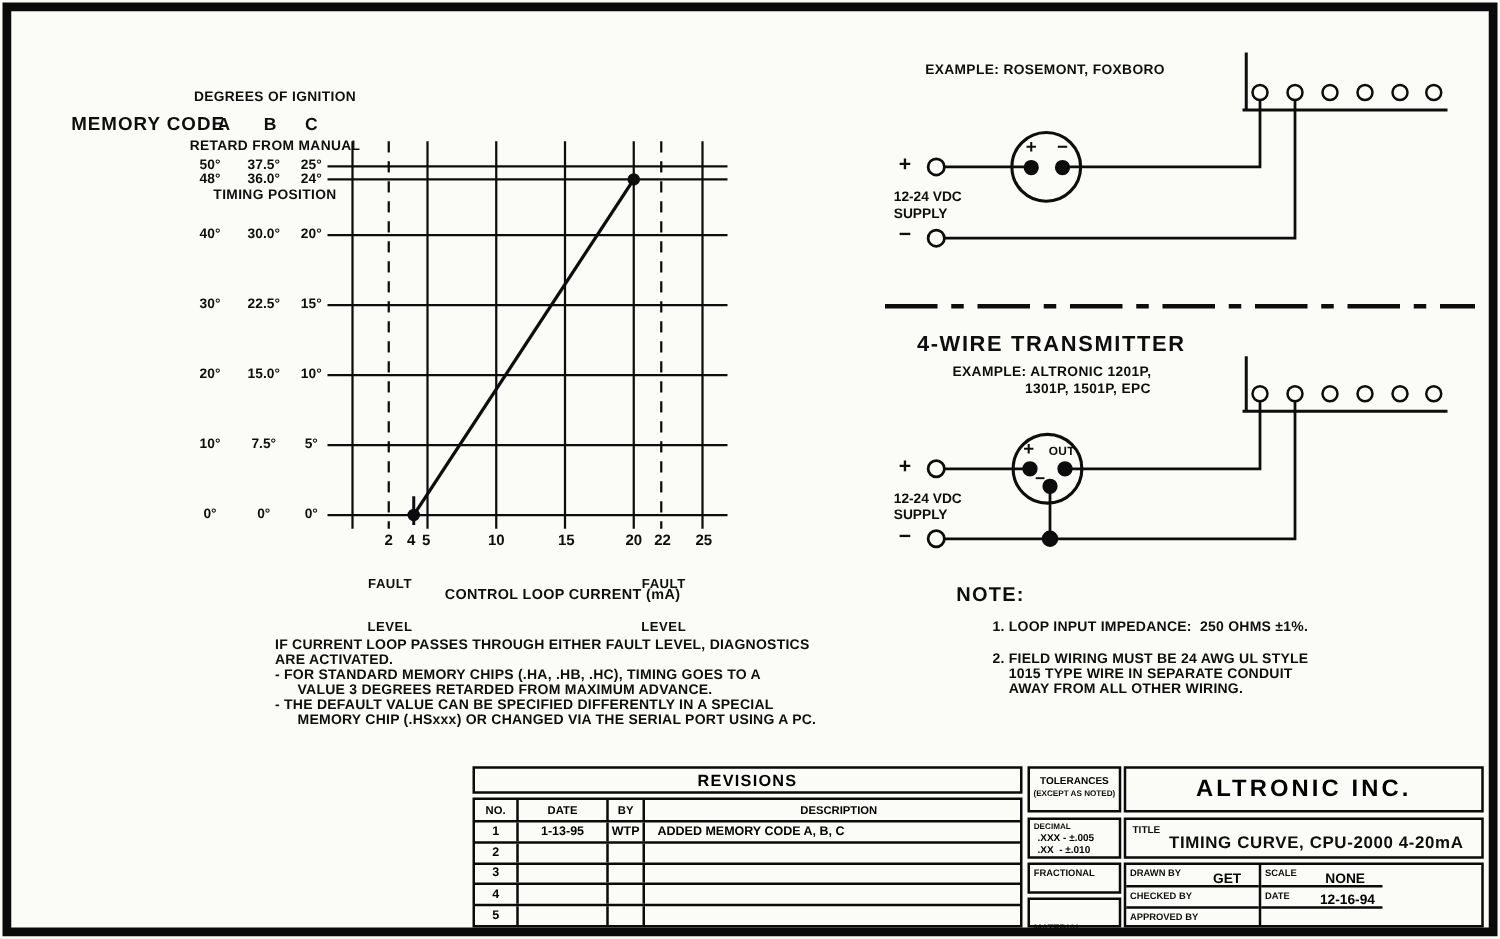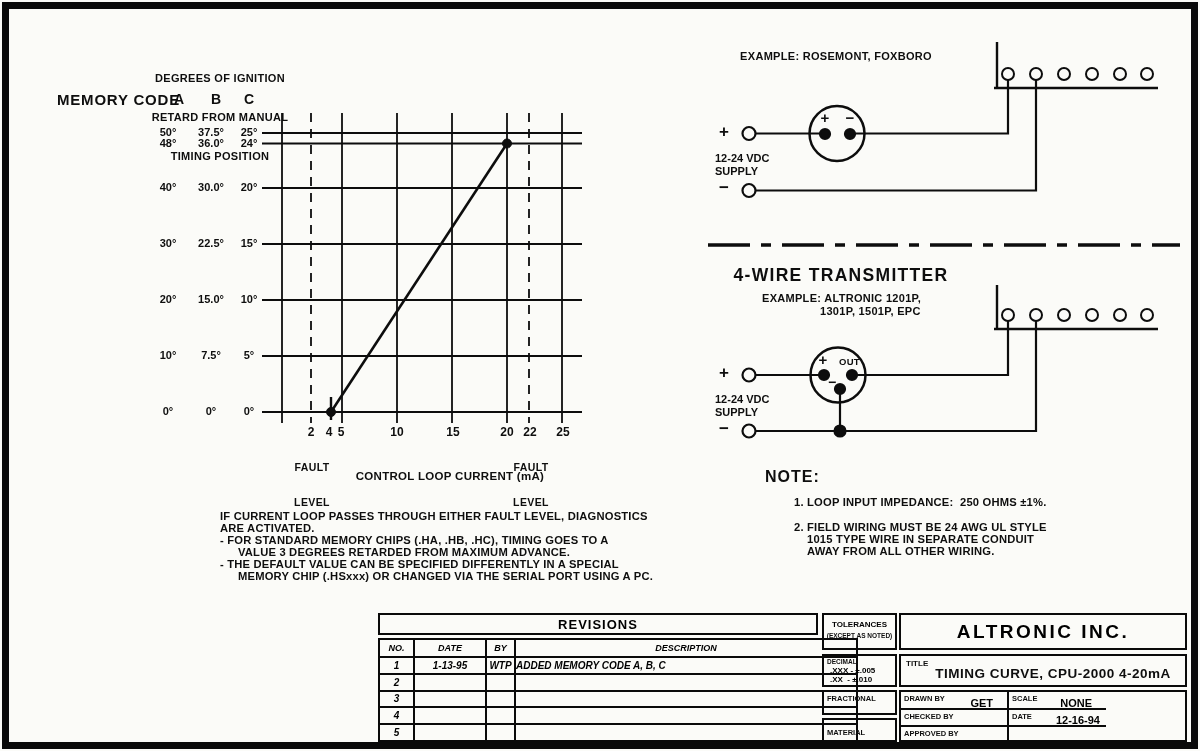--- a/index.html
+++ b/index.html
@@ -33,21 +33,21 @@
   .box{position:absolute;border:2px solid #0a0a0a;box-sizing:border-box;background:transparent;}
   .rev-title{display:flex;align-items:center;justify-content:center;font-size:13px;font-weight:bold;letter-spacing:1px;}
   .rev-body{display:flex;flex-direction:column;}
   .rrow{display:flex;border-bottom:2px solid #0a0a0a;}
   .rrow:last-child{border-bottom:none;}
   .rhead{height:16px;font-size:9px;}
   .rdata{flex:1;font-size:10px;}
   .rcell{border-right:2px solid #0a0a0a;display:flex;align-items:center;justify-content:center;
          font-weight:bold;white-space:pre;overflow:hidden;}
   .rcell:last-child{border-right:none;}
-  .c-no{width:33px;}.c-date{width:70px;}.c-by{width:27px;}.c-desc{flex:1;justify-content:flex-start;padding-left:0;}
+  .c-no{width:33px;}.c-date{width:70px;}.c-by{width:27px;}.c-desc{flex:1;justify-content:flex-start;padding-left:10px;}
   .tiny{position:absolute;font-size:7.5px;font-weight:bold;color:#0e0e0e;white-space:pre;}
   .tol-line{position:absolute;font-size:8px;font-weight:bold;white-space:pre;}
   .company{display:flex;align-items:center;justify-content:center;font-size:19px;font-weight:bold;letter-spacing:2.5px;}
   .tb-grid{display:flex;}
   .tb-col{border-right:2px solid #0a0a0a;display:flex;flex-direction:column;box-sizing:border-box;}
   .tb-col:last-child{border-right:none;}
   .tb-row{position:relative;border-bottom:2px solid #0a0a0a;box-sizing:border-box;}
   .tb-row:last-child{border-bottom:none;}
   .tb-val{position:absolute;right:14px;top:5px;font-size:11px;font-weight:bold;white-space:pre;}
   .pn-val{position:absolute;left:0;right:0;top:16px;text-align:center;font-size:22px;font-weight:bold;
@@ -228,21 +228,21 @@
   <div class="t out-sym" style="left:839px;top:357px;">OUT</div>
   <div class="t csym ctr" style="left:824px;top:375px;font-size:14px;">−</div>
 
   <div class="t note-h" style="left:765px;top:468px;">NOTE:</div>
   <div class="t note-i" style="left:794px;top:496px;">1. LOOP INPUT IMPEDANCE:  250 OHMS ±1%.</div>
   <div class="t note-i" style="left:794px;top:521px;">2. FIELD WIRING MUST BE 24 AWG UL STYLE</div>
   <div class="t note-i" style="left:807px;top:533px;">1015 TYPE WIRE IN SEPARATE CONDUIT</div>
   <div class="t note-i" style="left:807px;top:545px;">AWAY FROM ALL OTHER WIRING.</div>
 
   <div class="box rev-title" style="left:378px;top:613px;width:440px;height:22px;">REVISIONS</div>
-  <div class="box rev-body" style="left:378px;top:638px;width:480px;height:104px;font-style:italic;">
+  <div class="box rev-body" style="left:378px;top:638px;width:440px;height:104px;">
     <div class="rrow rhead">
       <div class="rcell c-no">NO.</div>
       <div class="rcell c-date">DATE</div>
       <div class="rcell c-by">BY</div>
       <div class="rcell c-desc" style="justify-content:center;">DESCRIPTION</div>
     </div>
     <div class="rrow rdata">
       <div class="rcell c-no">1</div>
       <div class="rcell c-date">1-13-95</div>
       <div class="rcell c-by">WTP</div>
@@ -280,21 +280,21 @@
   </div>
   <div class="box" style="left:822px;top:654px;width:75px;height:33px;">
     <div class="tiny" style="left:3px;top:2px;font-size:6.5px;">DECIMAL</div>
     <div class="tol-line" style="left:6px;top:10px;">.XXX - ±.005</div>
     <div class="tol-line" style="left:6px;top:19px;">.XX  - ±.010</div>
   </div>
   <div class="box" style="left:822px;top:690px;width:75px;height:25px;">
     <div class="tiny" style="left:3px;top:2px;">FRACTIONAL</div>
   </div>
   <div class="box" style="left:822px;top:718px;width:75px;height:24px;">
-    <div class="tiny" style="left:3px;top:8px;">MATERIAL</div>
+    <div class="tiny" style="left:3px;top:18px;">MATERIAL</div>
   </div>
 
   <div class="box company" style="left:899px;top:613px;width:288px;height:37px;">ALTRONIC INC.</div>
   <div class="box" style="left:899px;top:654px;width:288px;height:33px;">
     <div class="tiny" style="left:5px;top:3px;font-size:8px;">TITLE</div>
     <div class="t ctr" style="left:20px;right:0;top:11px;font-size:13.5px;letter-spacing:.5px;position:absolute;">TIMING CURVE, CPU-2000 4-20mA</div>
   </div>
   <div class="box tb-grid" style="left:899px;top:690px;width:288px;height:52px;">
     <div class="tb-col" style="width:108px;">
       <div class="tb-row" style="height:18px;">

